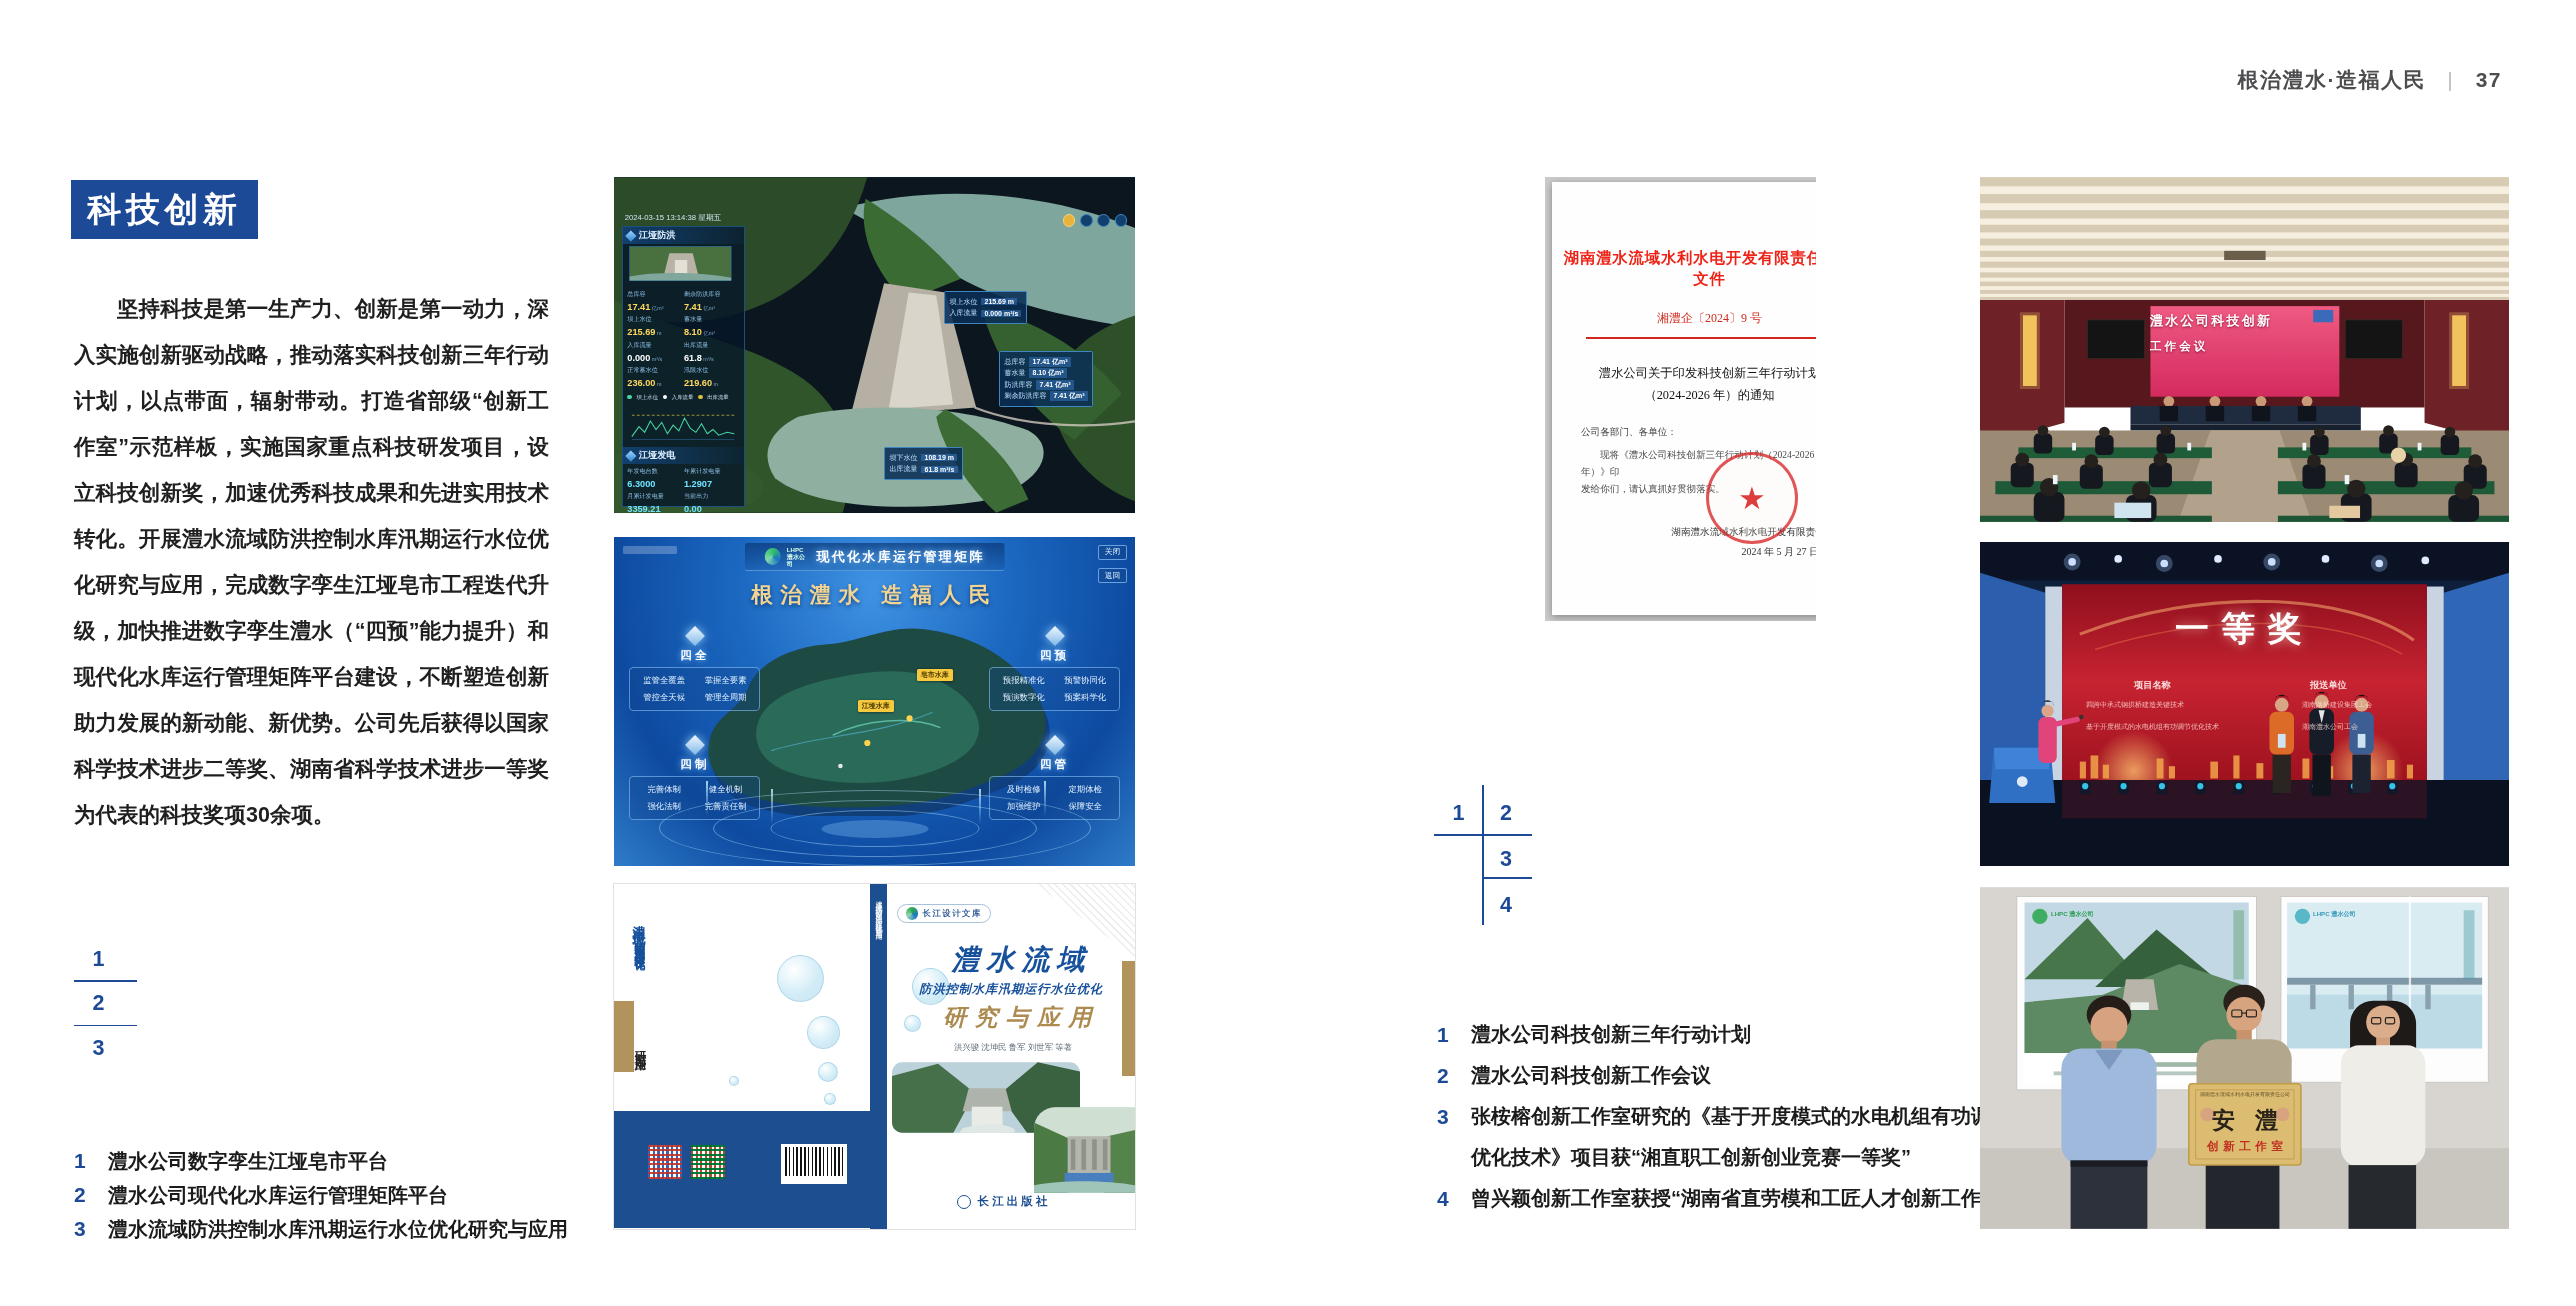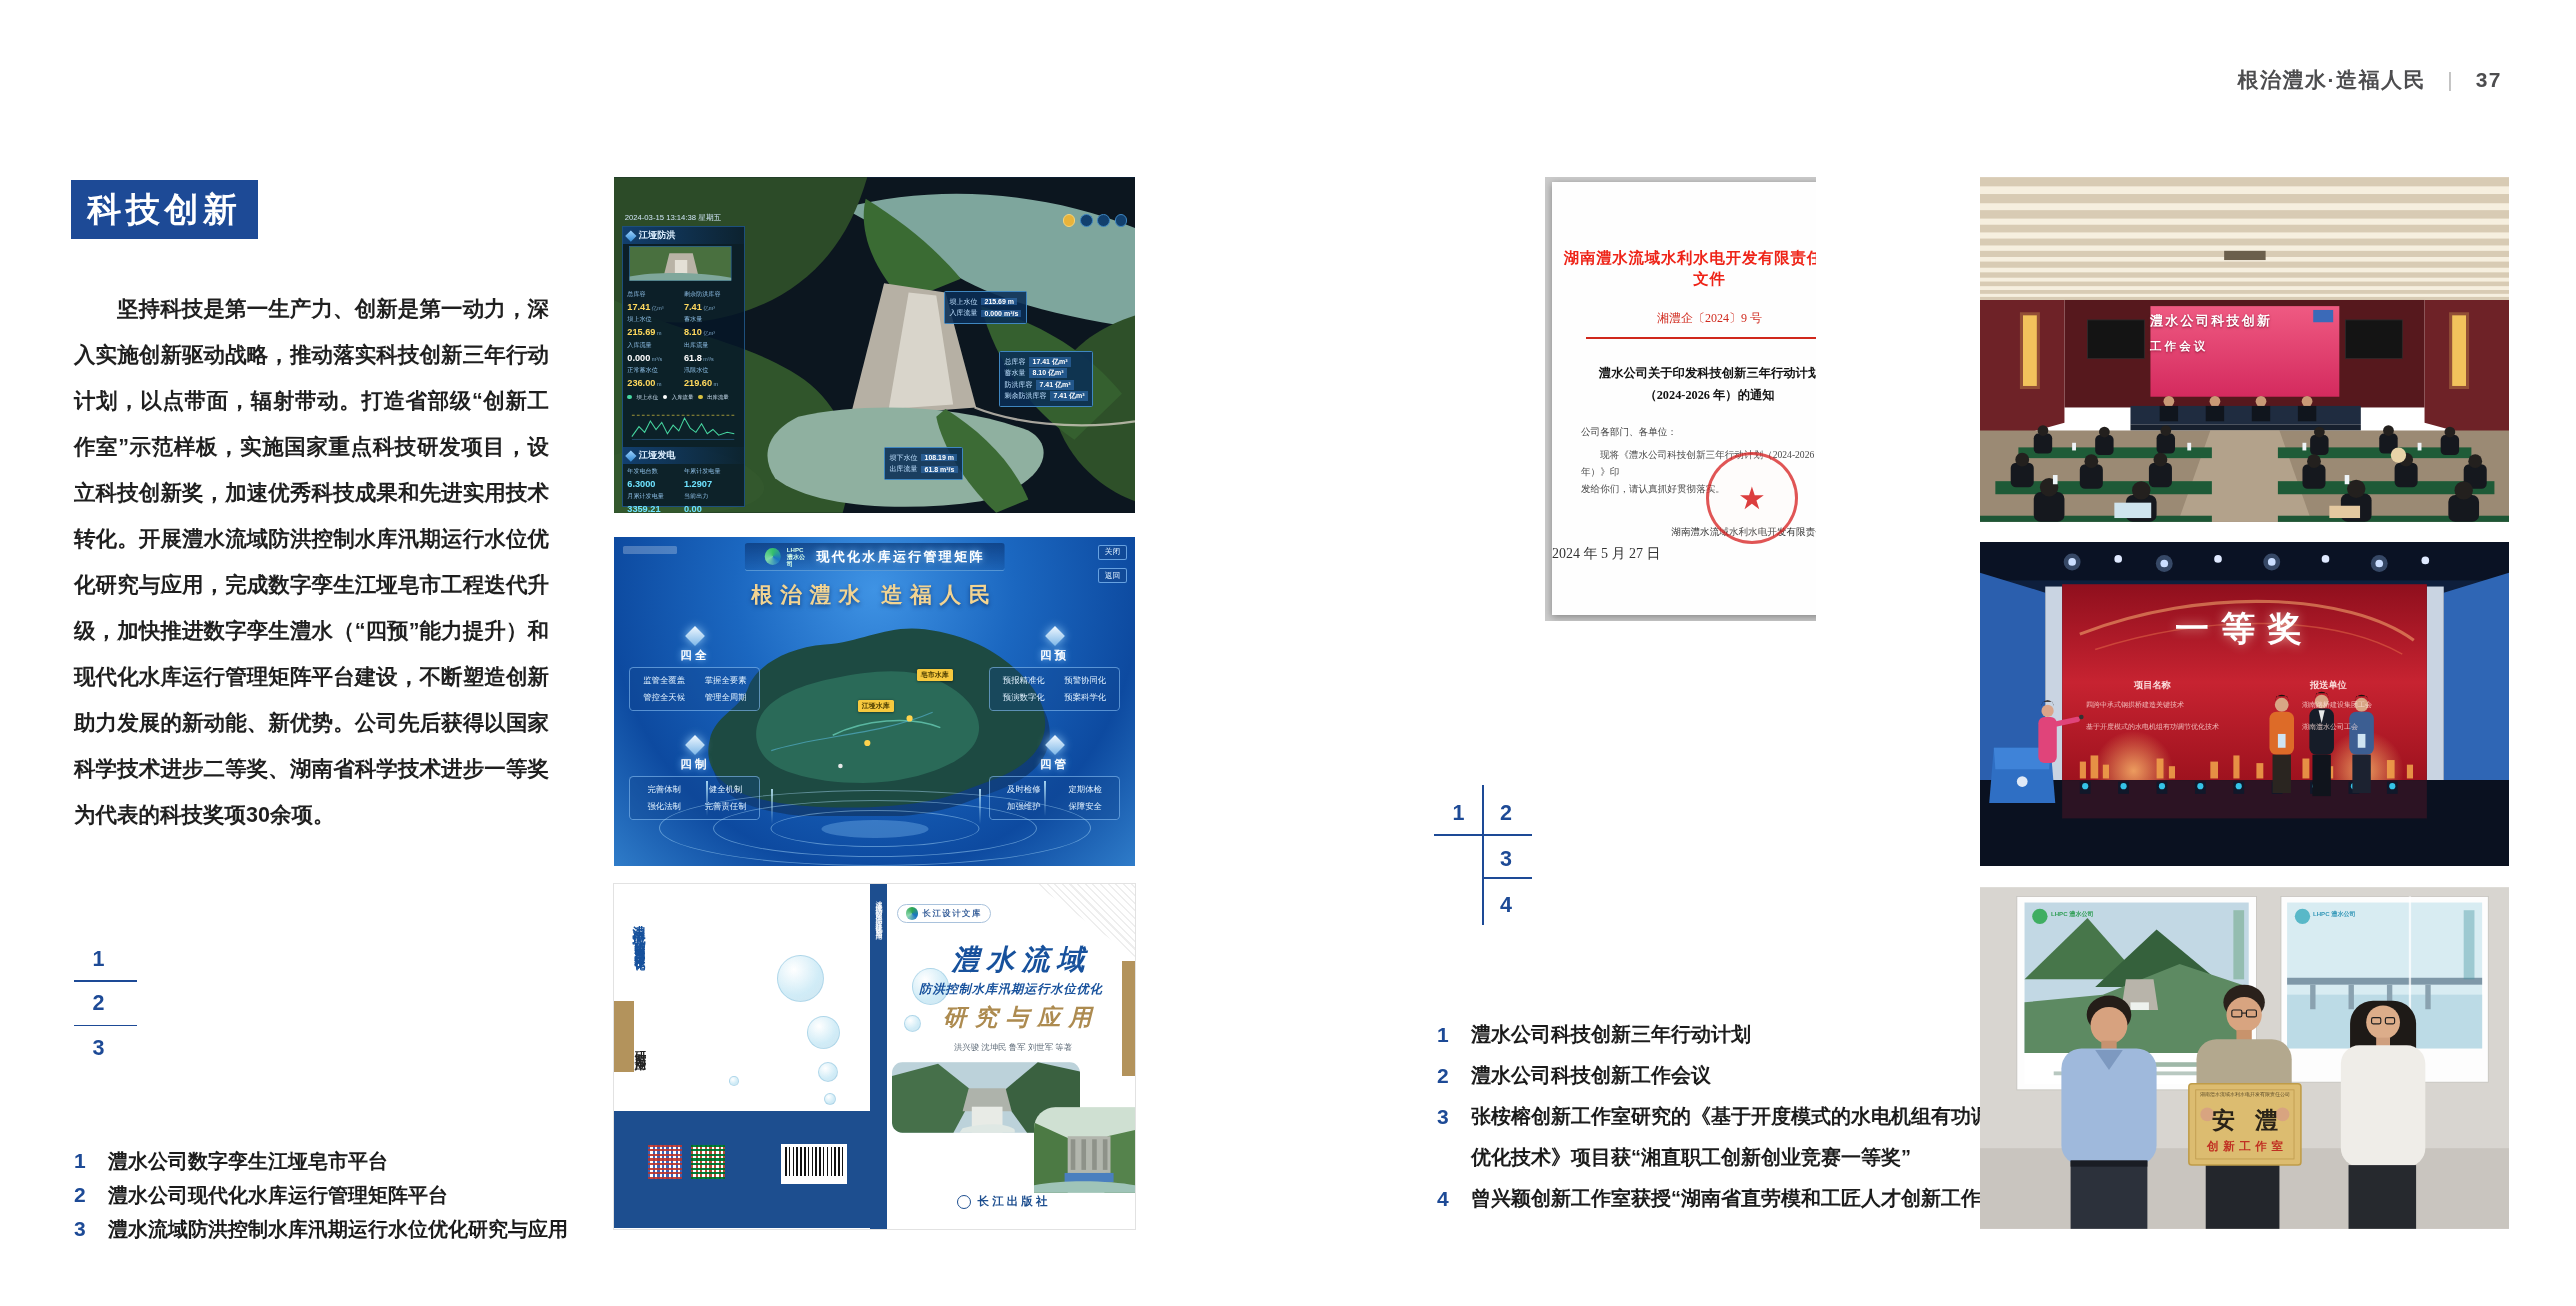--- a/index.html
+++ b/index.html
@@ -123,26 +123,26 @@
     background:repeating-linear-gradient(45deg,rgba(150,150,150,0.16) 0 1.5px,transparent 1.5px 5.4px);
     clip-path:polygon(100% 0,0 0,100% 100%)}
 
   
   .dc{background:#cbcbcb}
   .dc-page{position:absolute;left:7px;top:5.4px;width:315px;height:433px;background:#fefefe;
     box-shadow:0 2.3px 7.7px rgba(0,0,0,0.35);font-family:"Liberation Serif","DejaVu Serif",serif}
   .dc-head{margin:66px 9.2px 0;text-align:center;color:#ee2317;font-size:15.4px;font-weight:bold;letter-spacing:0.8px}
   .dc-no{margin-top:20px;text-align:center;color:#d02a1e;font-size:12px}
   .dc-rule{width:247px;height:1.5px;background:#d0281c;margin:10px auto 0}
-  .dc-title{margin-top:24.6px;text-align:center;font-size:12.3px;font-weight:bold;color:#111;line-height:21.5px}
+  .dc-title{margin-top:24.6px;text-align:center;font-size:12.3px;font-weight:normal;color:#111;line-height:21.5px}
   .dc-sal{margin:20px 0 0 29px;font-size:9.6px;color:#3f3f3f}
   .dc-p{margin:6.1px 26px 0 29px;font-size:9.6px;color:#4a4a4a;line-height:17px}
   .dc-p .ind{display:block;text-indent:19px}
   .dc-sign{margin:29px 23px 0 0;text-align:right;font-size:9.6px;color:#333}
-  .dc-date{margin:6.1px 48px 0 0;font-size:14px;color:#333}
+  .dc-date{margin:6.1px 48px 0 0;text-align:right;font-size:10px;color:#333}
   .dc-stamp{position:absolute;left:154px;top:270px;width:86px;height:86px;border:3.1px solid rgba(214,28,28,0.75);
     border-radius:50%;display:flex;align-items:center;justify-content:center;background:rgba(255,235,233,0.12)}
   .dc-star{color:rgba(214,28,28,0.85);font-size:31px;line-height:31px}
 
   
   .mt-screen{position:absolute;left:170px;top:135px;width:189px;text-align:left;color:#fff}
   .mt-l1{font-size:13px;font-weight:bold;letter-spacing:2.3px;text-shadow:0 0.8px 2.3px rgba(120,10,40,.8)}
   .mt-l2{font-size:11.5px;font-weight:bold;letter-spacing:3.1px;margin-top:9.2px;text-shadow:0 0.8px 2.3px rgba(120,10,40,.8)}
   .aw-title{position:absolute;left:82px;top:64px;width:365px;text-align:center;color:#fff;
     font-family:"Liberation Serif","DejaVu Serif",serif;font-size:34px;font-weight:bold;letter-spacing:12.3px;

